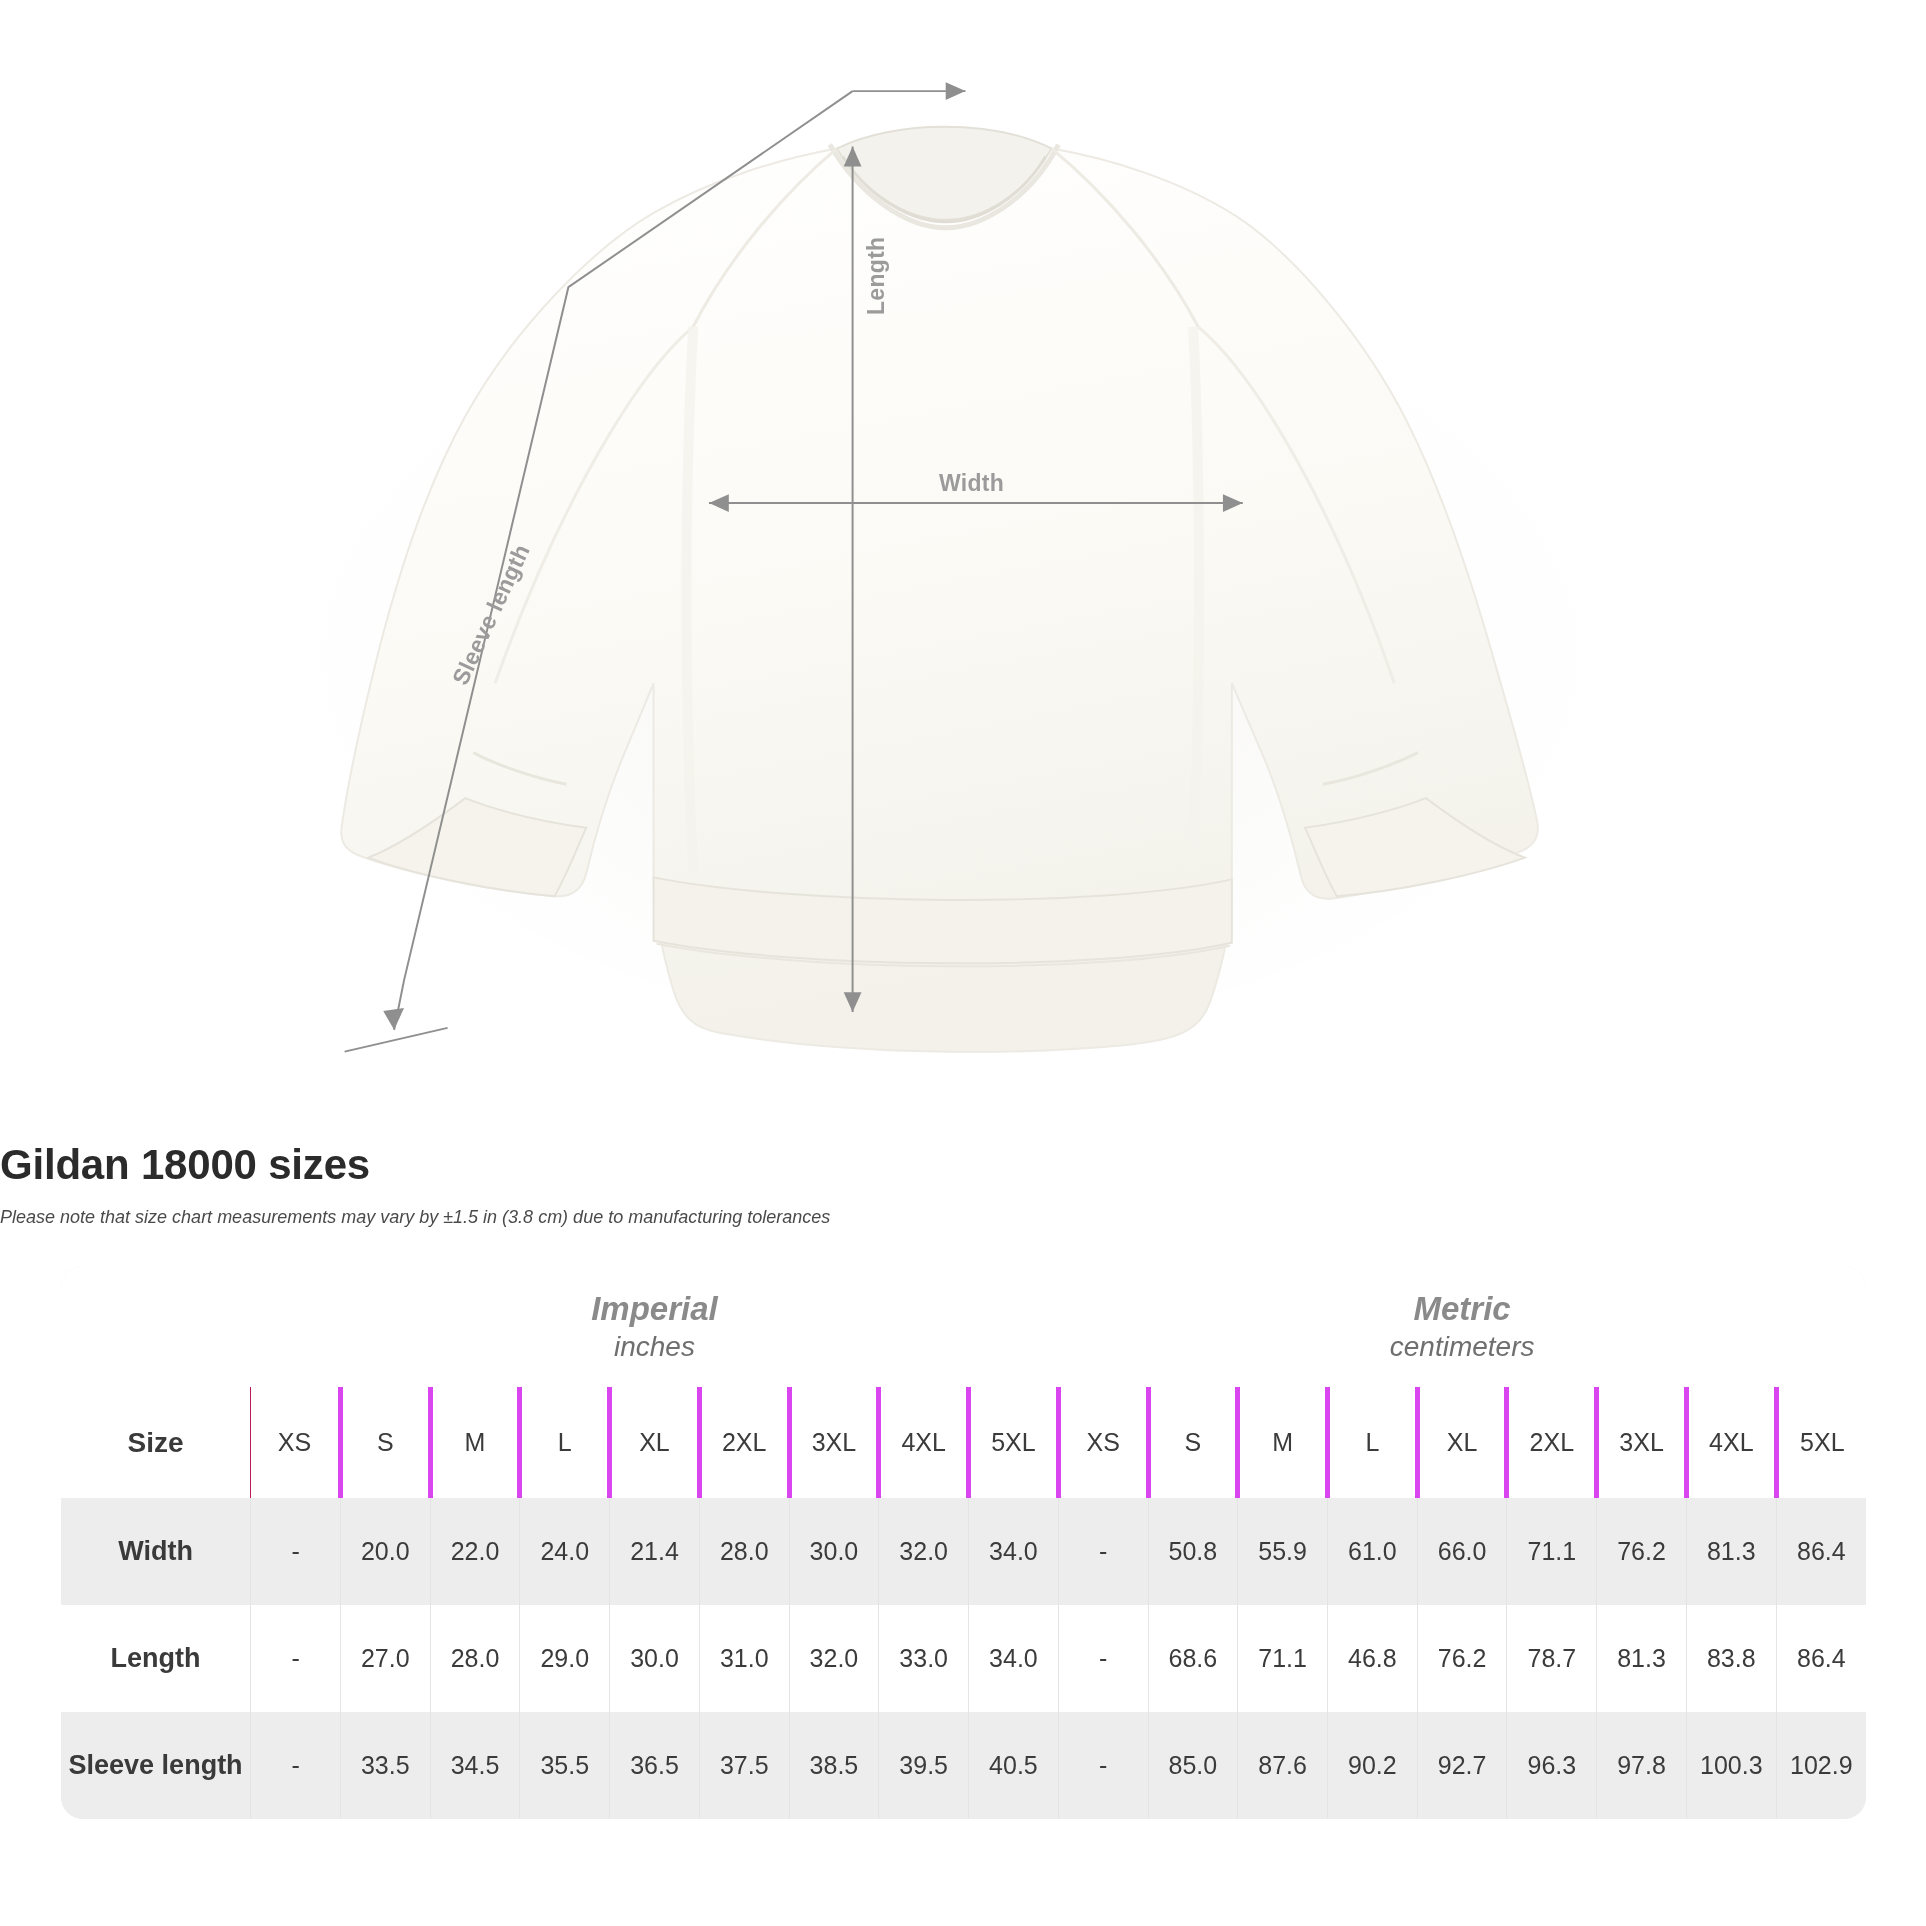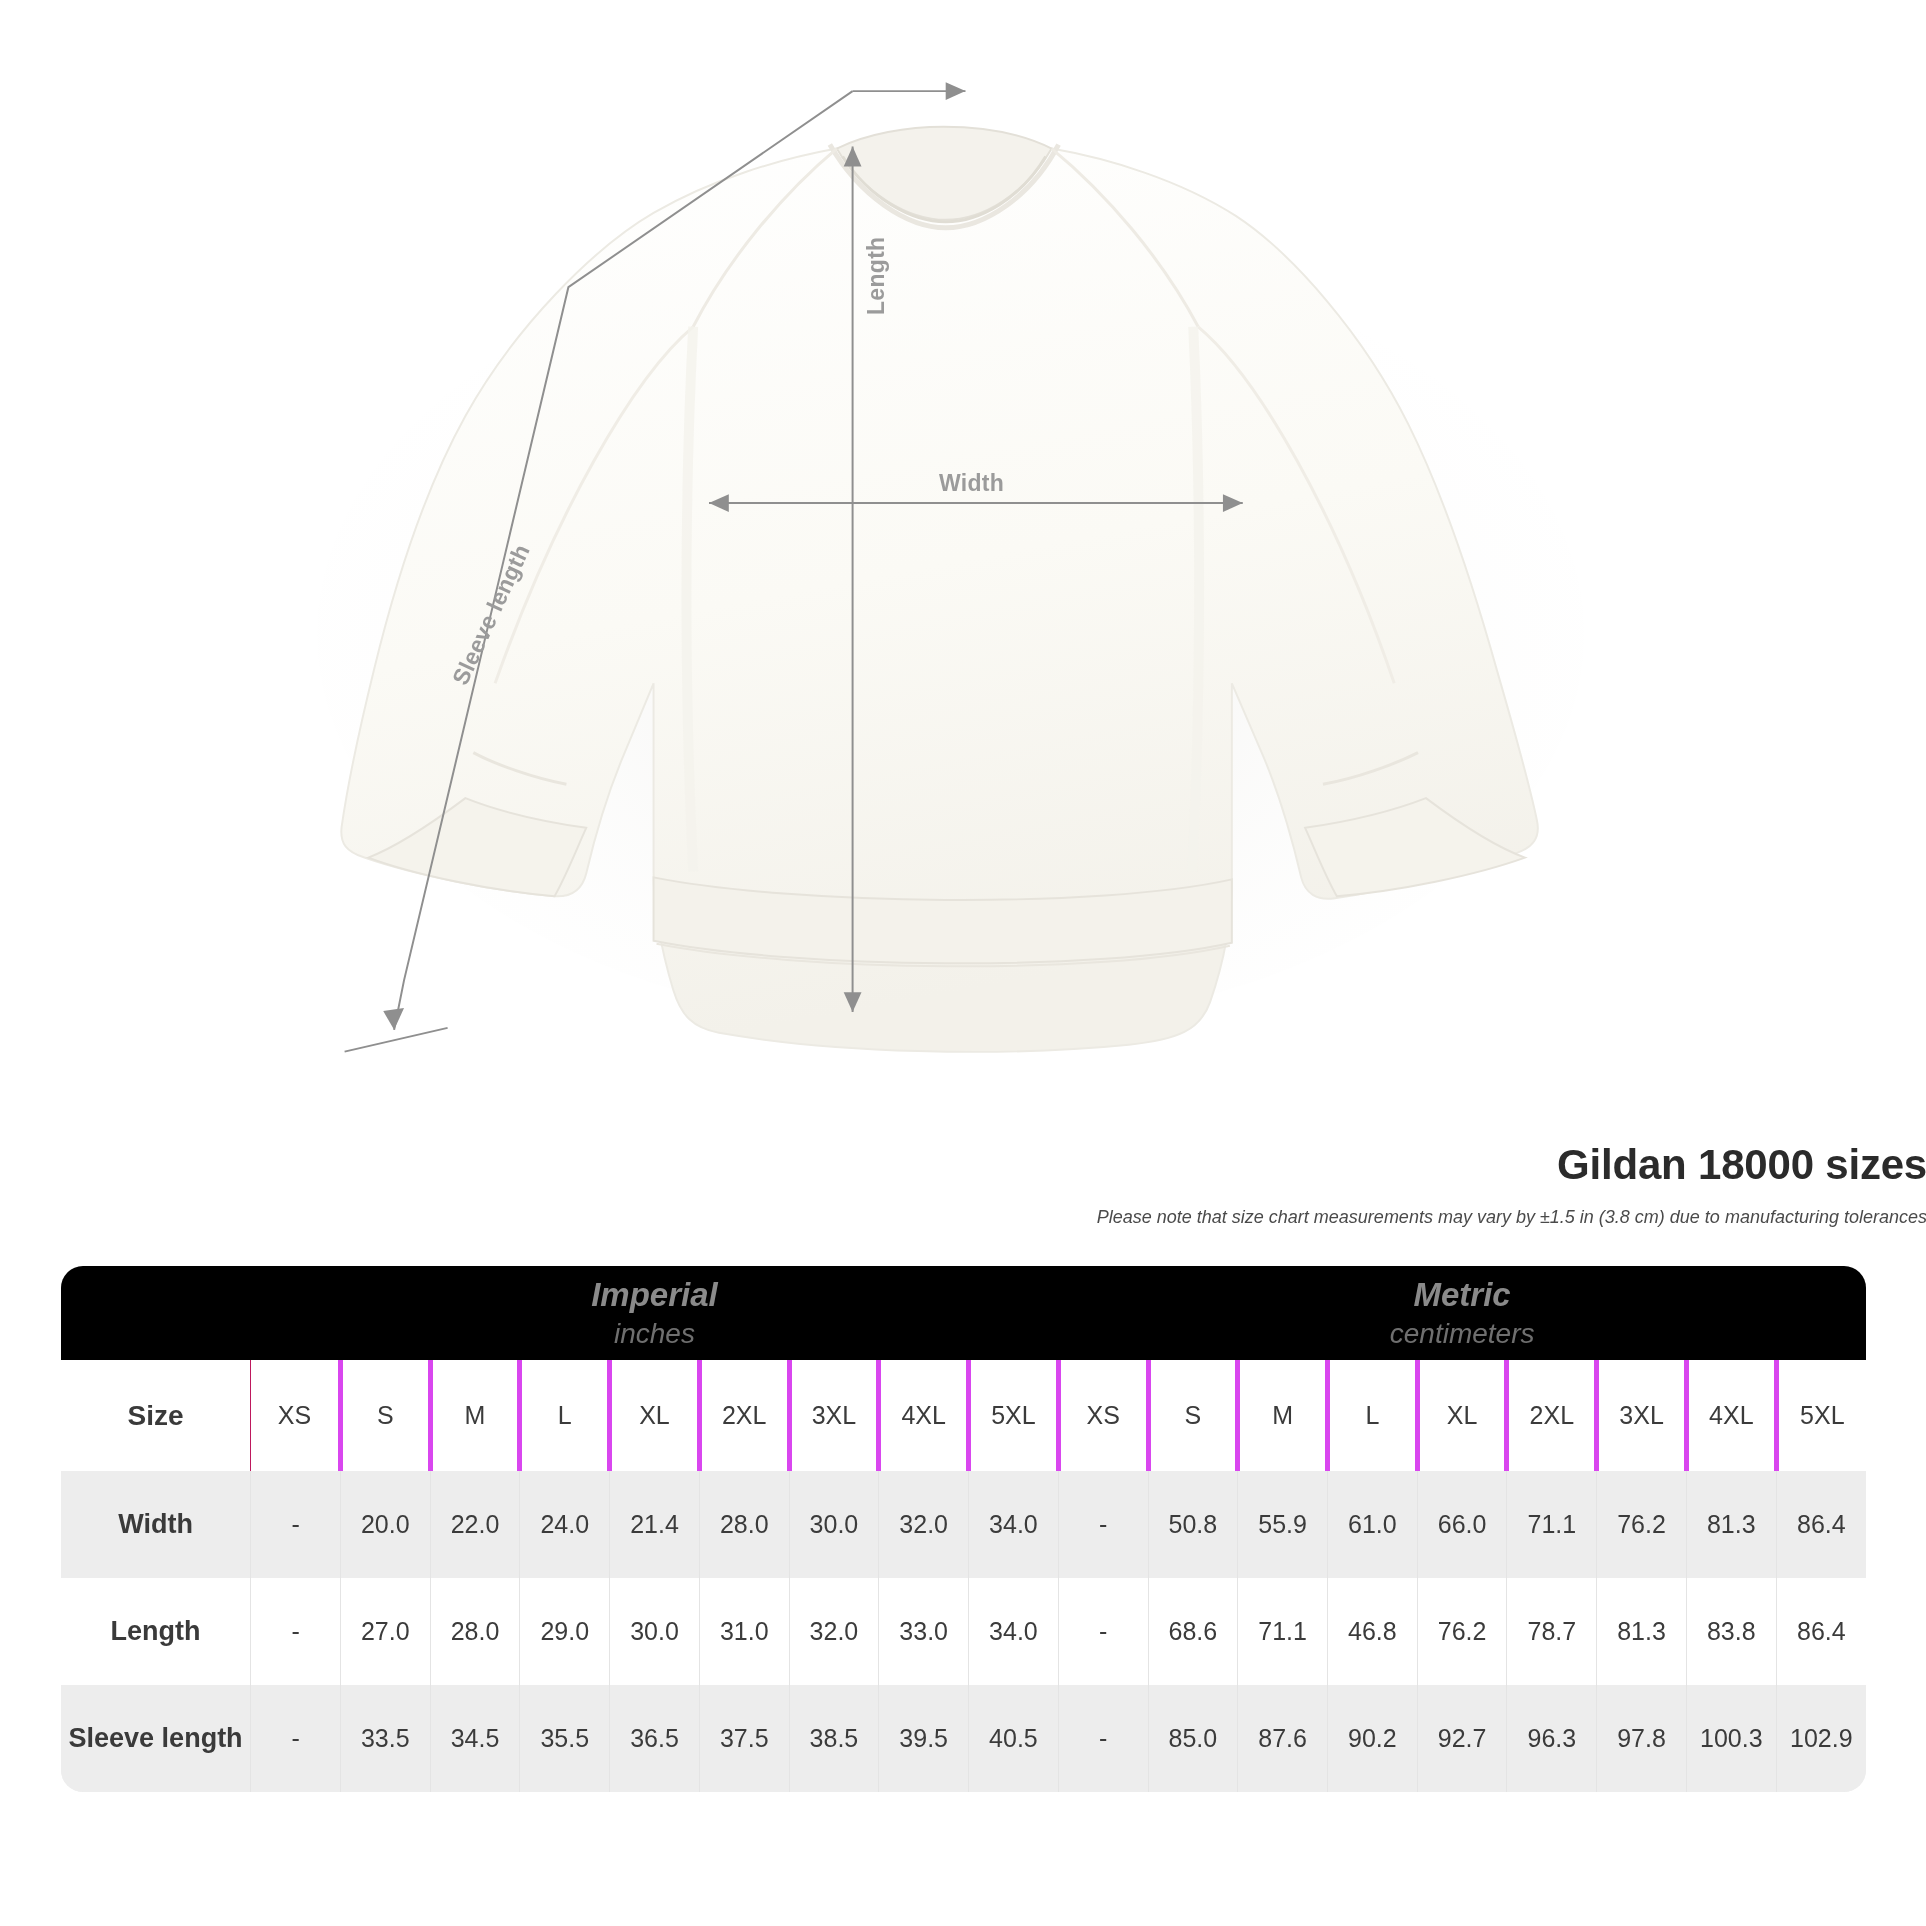--- a/index.html
+++ b/index.html
@@ -55,21 +55,21 @@
   .label-sleeve {
     left: 447px;
     top: 678px;
     transform: rotate(-65deg);
     transform-origin: left top;
     white-space: nowrap;
   }
 
   
   .title-block {
-    text-align: right;
+    text-align: left;
     margin-top: 22px;
   }
   .chart-title {
     font-size: 42px;
     font-weight: bold;
     color: #2b2b2b;
     letter-spacing: -0.2px;
   }
   .chart-note {
     margin-top: 18px;
@@ -93,22 +93,22 @@
   table.size-table td, table.size-table th {
     text-align: center;
     vertical-align: middle;
     font-size: 25px;
     color: #3b3b3b;
     font-weight: normal;
     padding: 0;
   }
   
   .unit-row td {
-    height: 94px;
-    background: #000000;
+    height: 121px;
+    background: #ffffff;
     border: none;
   }
   .unit-name {
     font-size: 33px;
     font-style: italic;
     font-weight: bold;
     color: #8a8a8a;
     line-height: 1.15;
   }
   .unit-sub {

